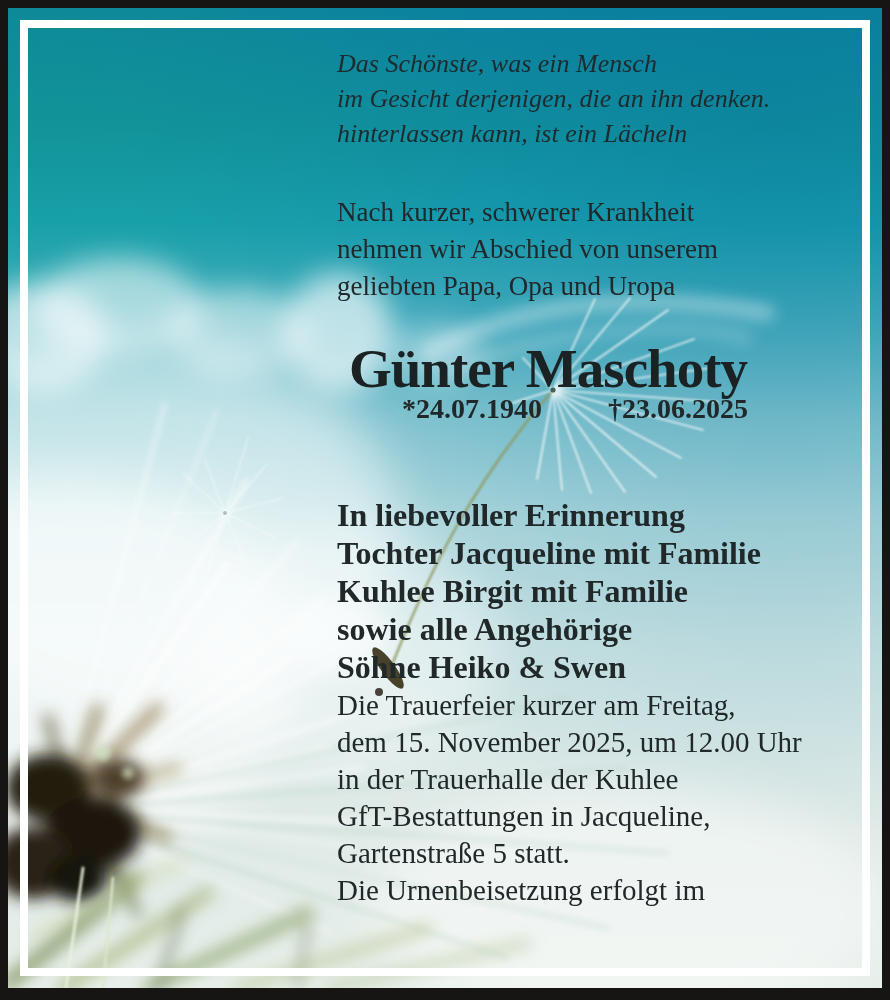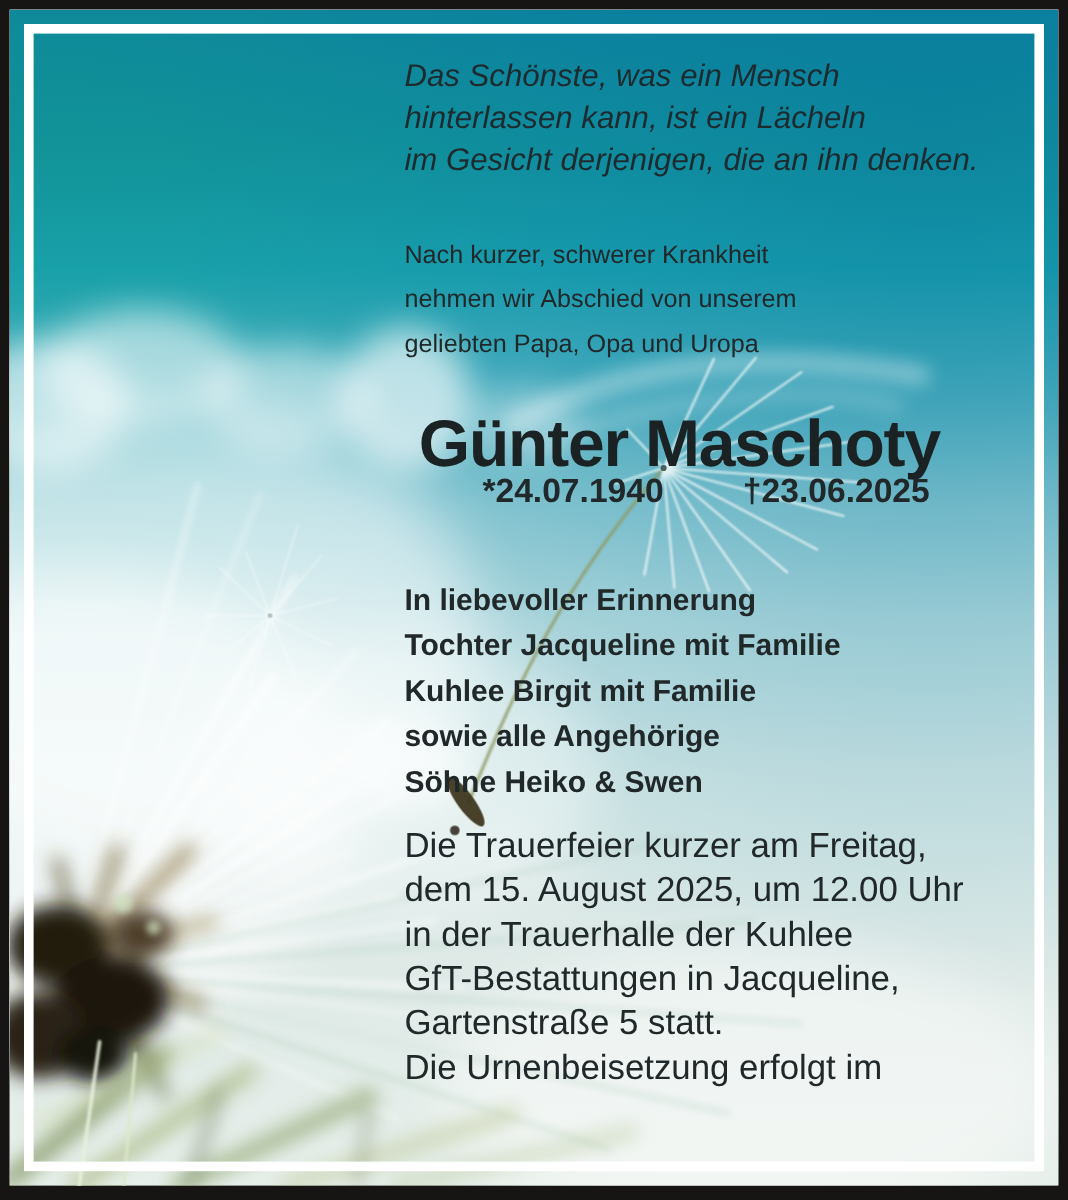--- a/index.html
+++ b/index.html
@@ -5,21 +5,21 @@
   html, body { margin: 0; padding: 0; background: #ffffff; }
   .page {
     position: relative;
     width: 890px;
     height: 1000px;
     box-sizing: border-box;
     border-style: solid;
     border-color: #171513;
     border-width: 8px 8px 12px 8px;
     overflow: hidden;
-    font-family: Liberation Sans, sans-serif;
+    font-family: Liberation Serif, serif;
   }
   .bg-art {
     position: absolute;
     inset: 0;
     width: 100%;
     height: 100%;
   }
   .white-frame {
     position: absolute;
     inset: 12px;
@@ -29,41 +29,41 @@
   .text-layer { position: absolute; inset: 0; color: #20282a; }
   .quote {
     position: absolute; left: 329px; top: 38px;
     font-style: italic;
     font-size: 26px; line-height: 35px;
     color: #1d2a2e;
     white-space: nowrap;
   }
   .intro {
     position: absolute; left: 329px; top: 186px;
-    font-size: 21px; line-height: 37px;
+    font-size: 27px; line-height: 37px;
     white-space: nowrap;
   }
   .name {
     position: absolute; left: 324px; top: 314px;
     margin: 17px;
     font-size: 55px; line-height: 60px;
     font-weight: 700; letter-spacing: -1px;
     color: #1b2224;
     white-space: nowrap;
   }
   .dates {
     position: absolute; left: 394px; top: 384px;
     display: flex; gap: 66px;
     font-size: 28px; line-height: 34px; font-weight: 700;
     white-space: nowrap;
     justify-content: space-between;
   }
   .mourners {
-    position: absolute; left: 329px; top: 473px;
-    font-size: 25px; line-height: 38px; font-weight: 700;
+    position: absolute; left: 329px; top: 488px;
+    font-size: 32px; line-height: 38px; font-weight: 700;
     white-space: nowrap;
   }
   .funeral {
     position: absolute; left: 329px; top: 679px;
     font-size: 29px; line-height: 37px;
     white-space: nowrap;
   }
 </style>
 </head>
 <body>
@@ -235,22 +235,22 @@
     </g>
     <circle cx="217" cy="505" r="2" fill="#6b8a80" opacity="0.5"></circle>
   </svg>
 
   <div class="white-frame"></div>
 
   <div class="text-layer">
 
     <div class="quote">
       <div>Das Schönste, was ein Mensch</div>
+      <div>im Gesicht derjenigen, die an ihn denken.</div>
       <div>hinterlassen kann, ist ein Lächeln</div>
-      <div>im Gesicht derjenigen, die an ihn denken.</div>
     </div>
 
     <div class="intro">
       <div>Nach kurzer, schwerer Krankheit</div>
       <div>nehmen wir Abschied von unserem</div>
       <div>geliebten Papa, Opa und Uropa</div>
     </div>
 
     <h1 class="name">Günter Maschoty</h1>
 
@@ -262,21 +262,21 @@
     <div class="mourners">
       <div>In liebevoller Erinnerung</div>
       <div>Tochter Jacqueline mit Familie</div>
       <div>Kuhlee Birgit mit Familie</div>
       <div>sowie alle Angehörige</div>
       <div>Söhne Heiko &amp; Swen</div>
     </div>
 
     <div class="funeral">
       <div>Die Trauerfeier kurzer am Freitag,</div>
-      <div>dem 15. August 2025, um 12.00 Uhr</div>
+      <div>dem 15. November 2025, um 12.00 Uhr</div>
       <div>in der Trauerhalle der Kuhlee</div>
       <div>GfT-Bestattungen in Jacqueline,</div>
       <div>Gartenstraße 5 statt.</div>
       <div>Die Urnenbeisetzung erfolgt im</div>
     </div>
 
   </div>
 </div>
 
 </body></html>

